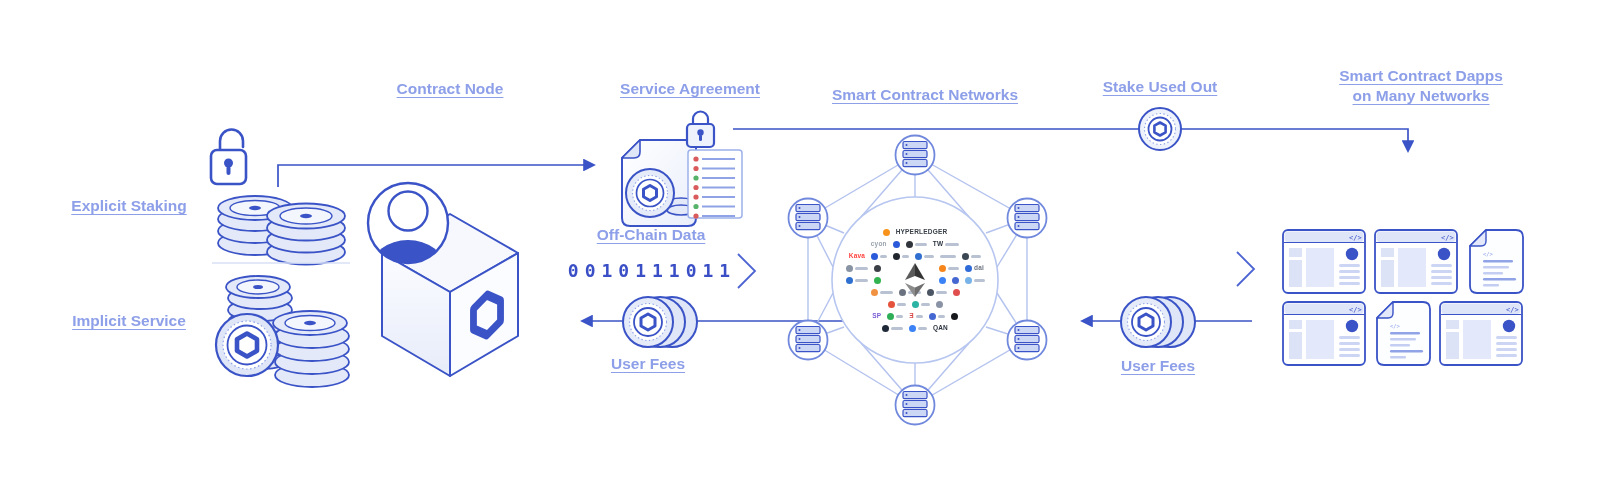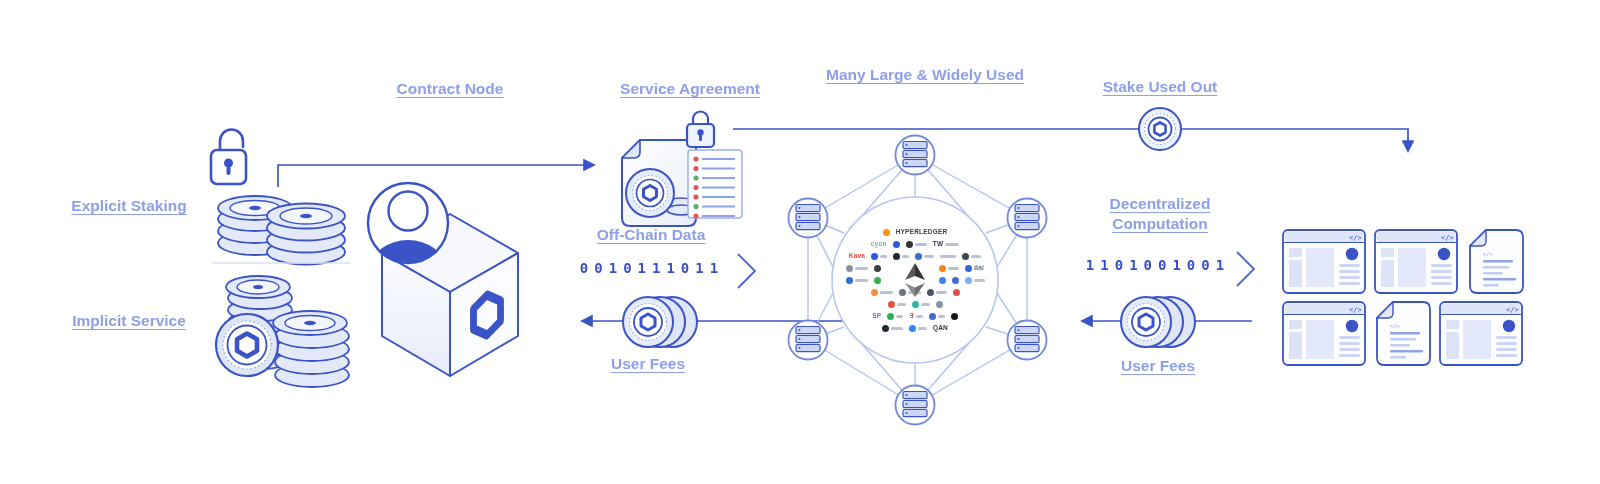--- a/index.html
+++ b/index.html
@@ -3,21 +3,21 @@
 <meta charset="utf-8">
 <style>
   html,body{margin:0;padding:0;background:#ffffff;}
   .stage{position:relative;width:1600px;height:484px;background:#ffffff;overflow:hidden;
          font-family:"Liberation Sans",sans-serif;}
   .layer{position:absolute;left:0;top:0;}
   .label{position:absolute;transform:translateX(-50%);white-space:nowrap;
          font-weight:700;font-size:15.5px;line-height:1.3;color:#8d9fe8;
          text-decoration:underline;text-underline-offset:3px;text-align:center;}
   .binary{position:absolute;transform:translateX(-50%);white-space:nowrap;
-          font-family:"DejaVu Sans Mono",monospace;font-weight:700;font-size:14px;
+          font-family:"DejaVu Sans Mono",monospace;font-weight:700;font-size:18px;
           letter-spacing:6px;color:#3a4ec6;}
   .logo-circle{position:absolute;left:833px;top:198px;width:164px;height:164px;
                display:flex;flex-direction:column;justify-content:center;align-items:center;
                gap:5px;z-index:4;}
   .lrow{display:flex;align-items:center;justify-content:center;gap:6px;}
   .litem{display:inline-flex;align-items:center;gap:2px;}
   .ldot{width:7px;height:7px;border-radius:50%;display:inline-block;}
   .ltxt{font-weight:700;font-size:6.5px;letter-spacing:.2px;line-height:1;}
   .lbar{height:3px;border-radius:2px;background:#b9c2d2;display:inline-block;}
   .eth{position:absolute;left:904px;top:263px;z-index:5;}
@@ -351,29 +351,29 @@
   </svg>
 
   <div class="label" style="left:129px;top:196px">Explicit Staking</div>
   <div class="label" style="left:129px;top:311px">Implicit Service</div>
   <div class="label" style="left:450px;top:79px">Contract Node</div>
   <div class="label" style="left:690px;top:79px">Service Agreement</div>
   <div class="label" style="left:651px;top:225px">Off-Chain Data</div>
   <div class="binary" style="left:652px;top:260px">0010111011</div>
   <div class="label" style="left:648px;top:354px">User Fees</div>
   <div class="label" style="left:925px;top:65px">
-    <span>Many Large &amp; Widely Used</span><br>
+    <br>
+    <span>Smart Contract Networks</span>
   </div>
   <div class="label" style="left:1160px;top:77px">Stake Used Out</div>
-  <div class="label" style="left:1160px;top:194px">
-    <span>Decentralized</span><br>
-    <span>Computation</span>
+  <div class="label" style="left:1158px;top:356px">User Fees</div>
+  <div class="label" style="left:1421px;top:66px">
+    <span>Smart Contract Dapps</span><br>
+    <span>on Many Networks</span>
   </div>
-  <div class="binary" style="left:1158px;top:257px">1101001001</div>
-  <div class="label" style="left:1158px;top:356px">User Fees</div>
 
   <div class="logo-circle" id="logo-circle">
       <div class="lrow">
         <span class="litem">
           <span class="ldot" style="background: rgb(247, 147, 26);"></span>
         </span>
         <span class="litem">
           <span class="ltxt" style="color: rgb(58, 65, 73);">HYPERLEDGER</span>
         </span>
       </div>

